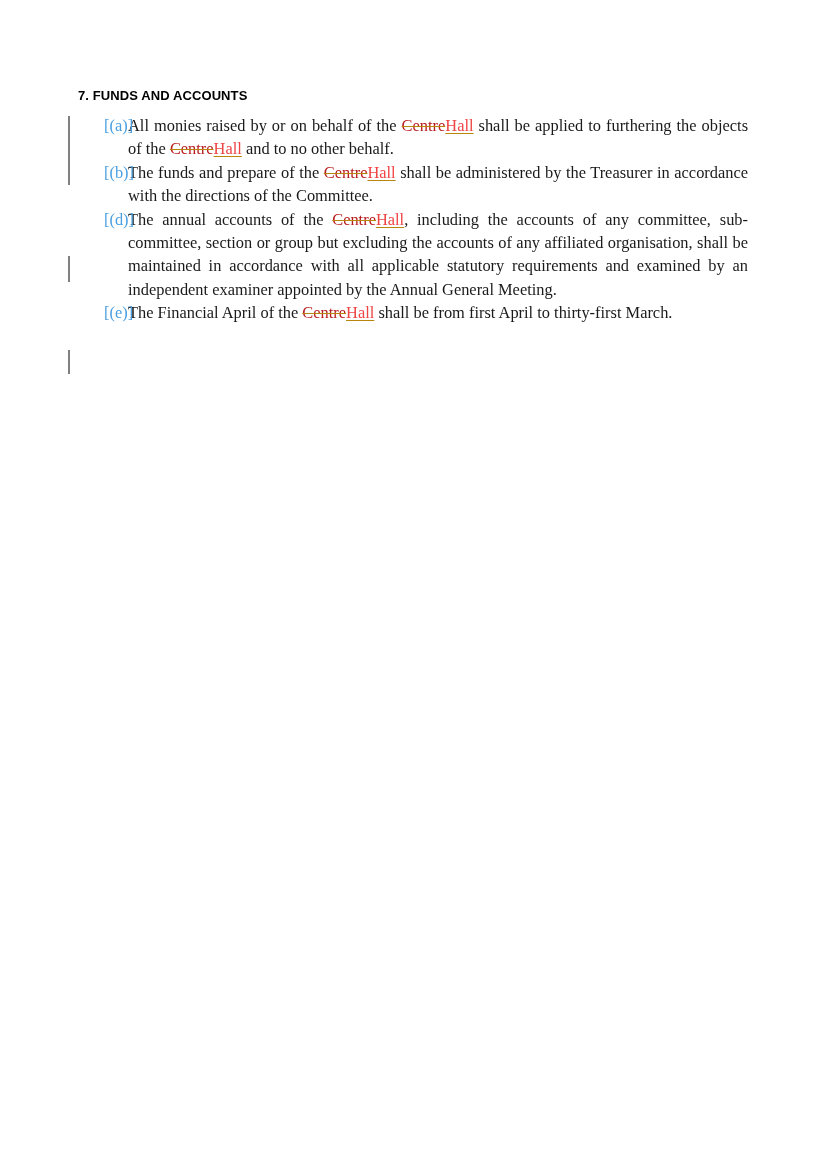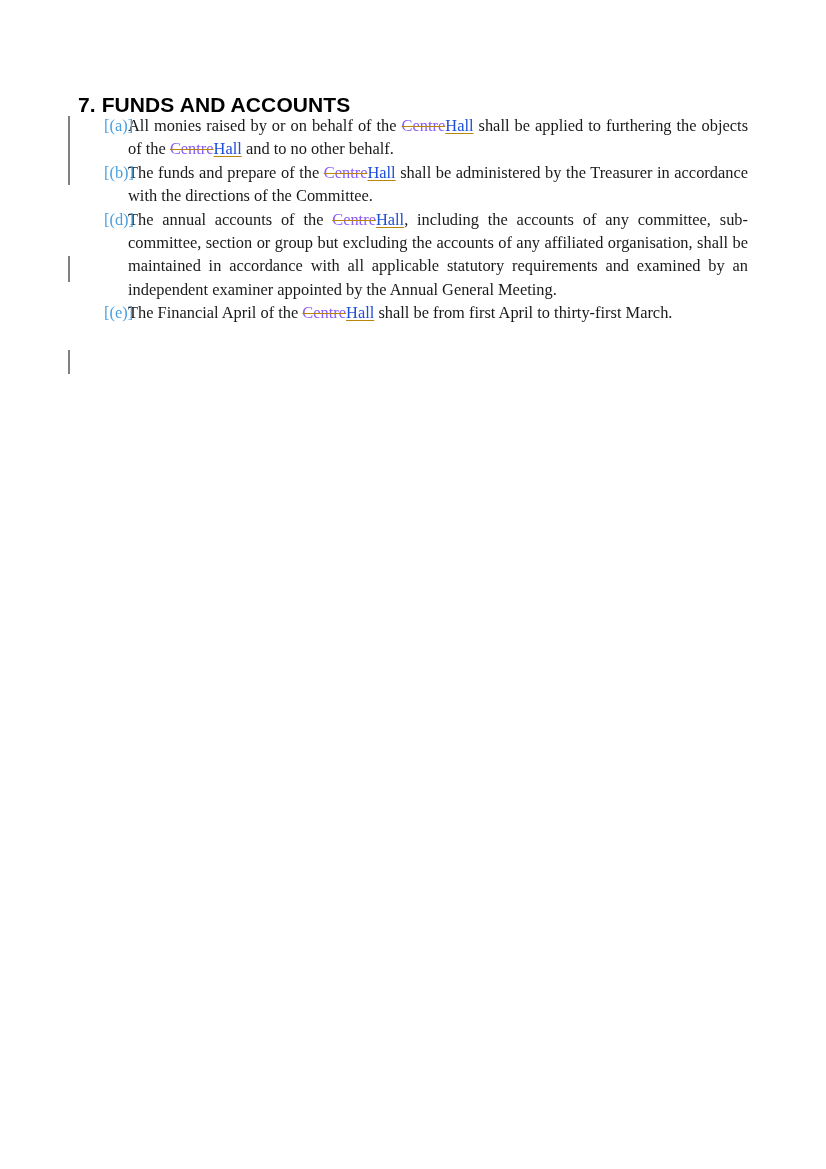--- a/index.html
+++ b/index.html
@@ -24,21 +24,21 @@
     height: 1169px;
   }
 
   
   .section-heading {
     position: absolute;
     left: 78px;
     top: 79px;
     font-family: "Liberation Sans", "DejaVu Sans", sans-serif;
     font-weight: bold;
-    font-size: 21px;
+    font-size: 13px;
     letter-spacing: 0.1px;
     color: #000000;
     white-space: nowrap;
   }
 
   
   .clause-list {
     position: absolute;
     left: 0;
     top: 114px;
@@ -68,27 +68,27 @@
   
   .change-bar {
     position: absolute;
     width: 2px;
     background: #808080;
     left: 68px;
   }
 
   
   .del {
-    color: #8b5cf6;
+    color: #b91c1c;
     text-decoration: line-through;
     text-decoration-color: #b8860b;
     text-decoration-thickness: 1px;
   }
   .ins {
-    color: #1d4ed8;
+    color: #ef4444;
     text-decoration: underline;
     text-decoration-color: #b8860b;
     text-decoration-thickness: 1px;
     text-underline-offset: 2px;
   }
 </style>
 </head>
 <body>
 
 <div class="page">

